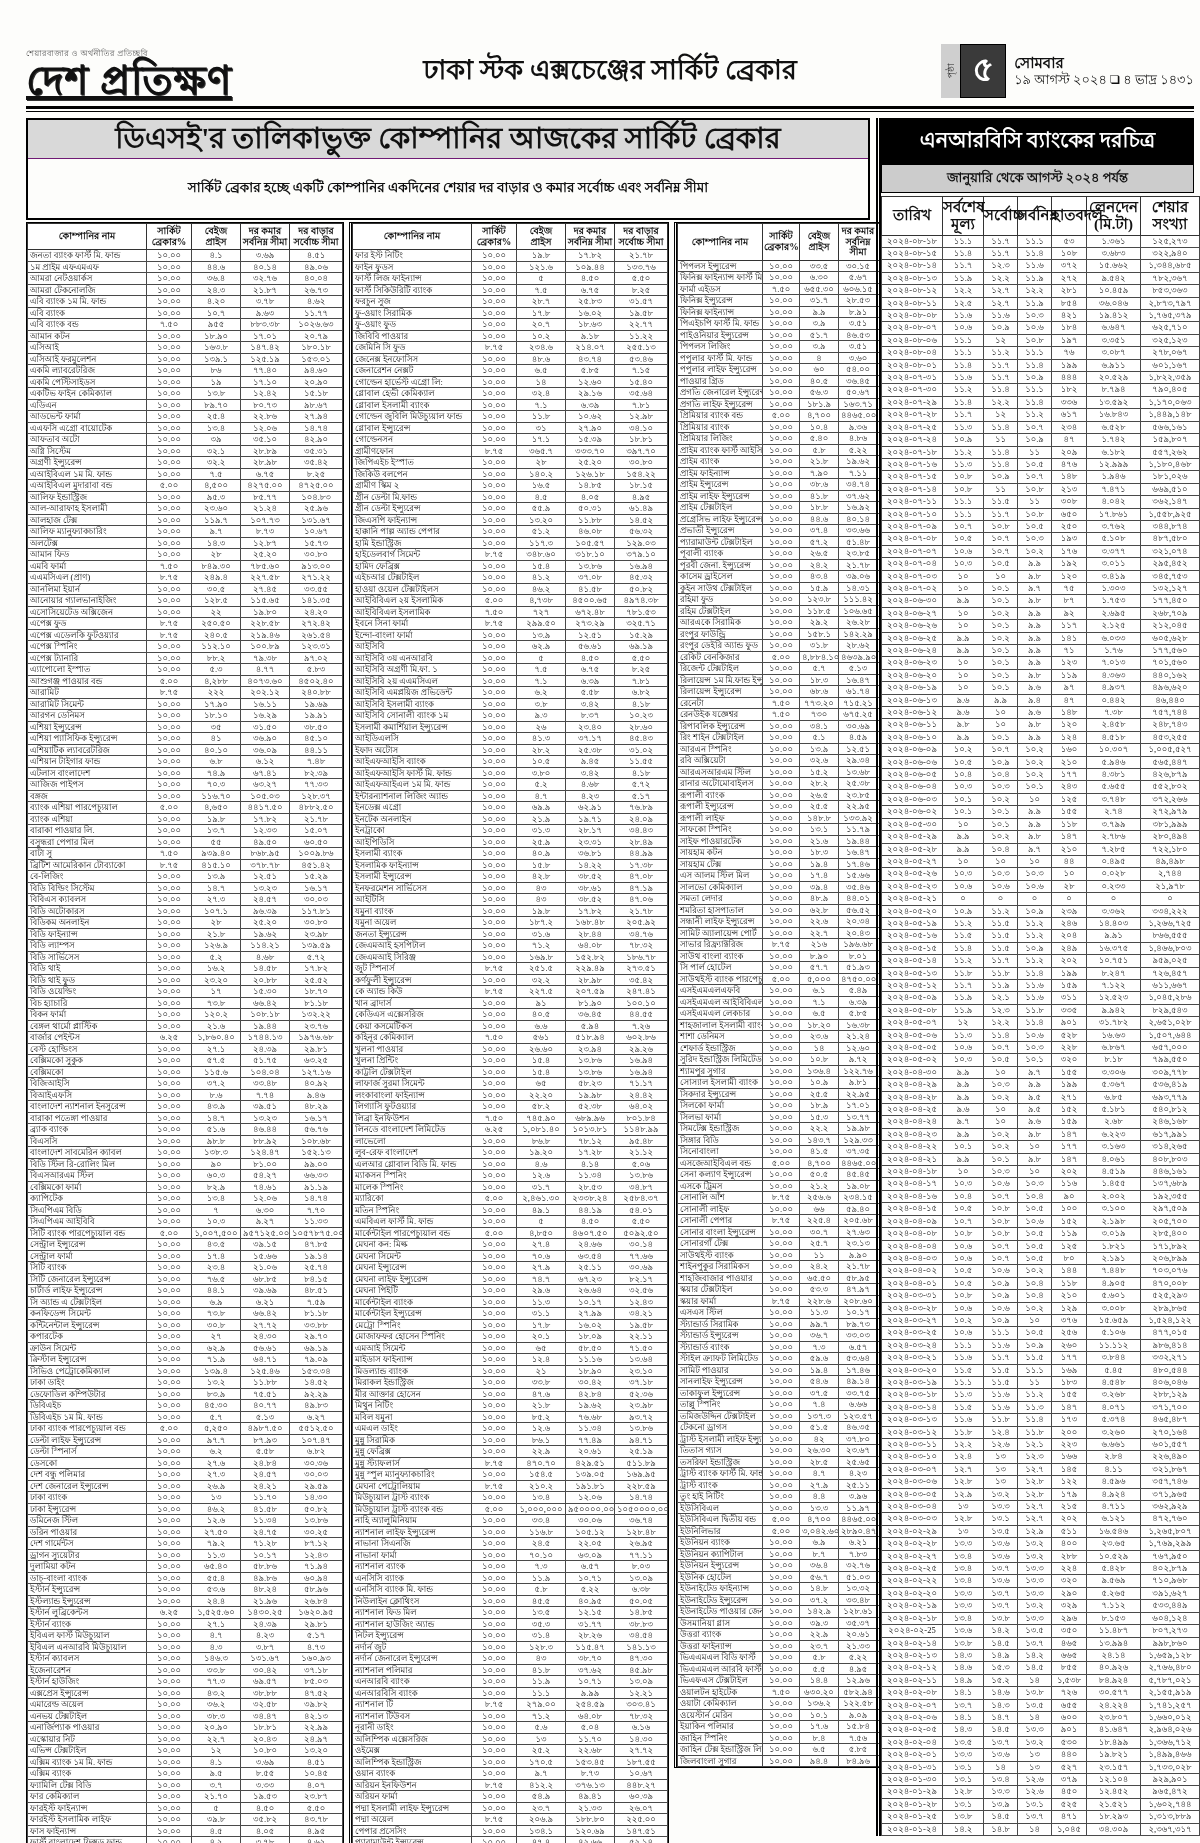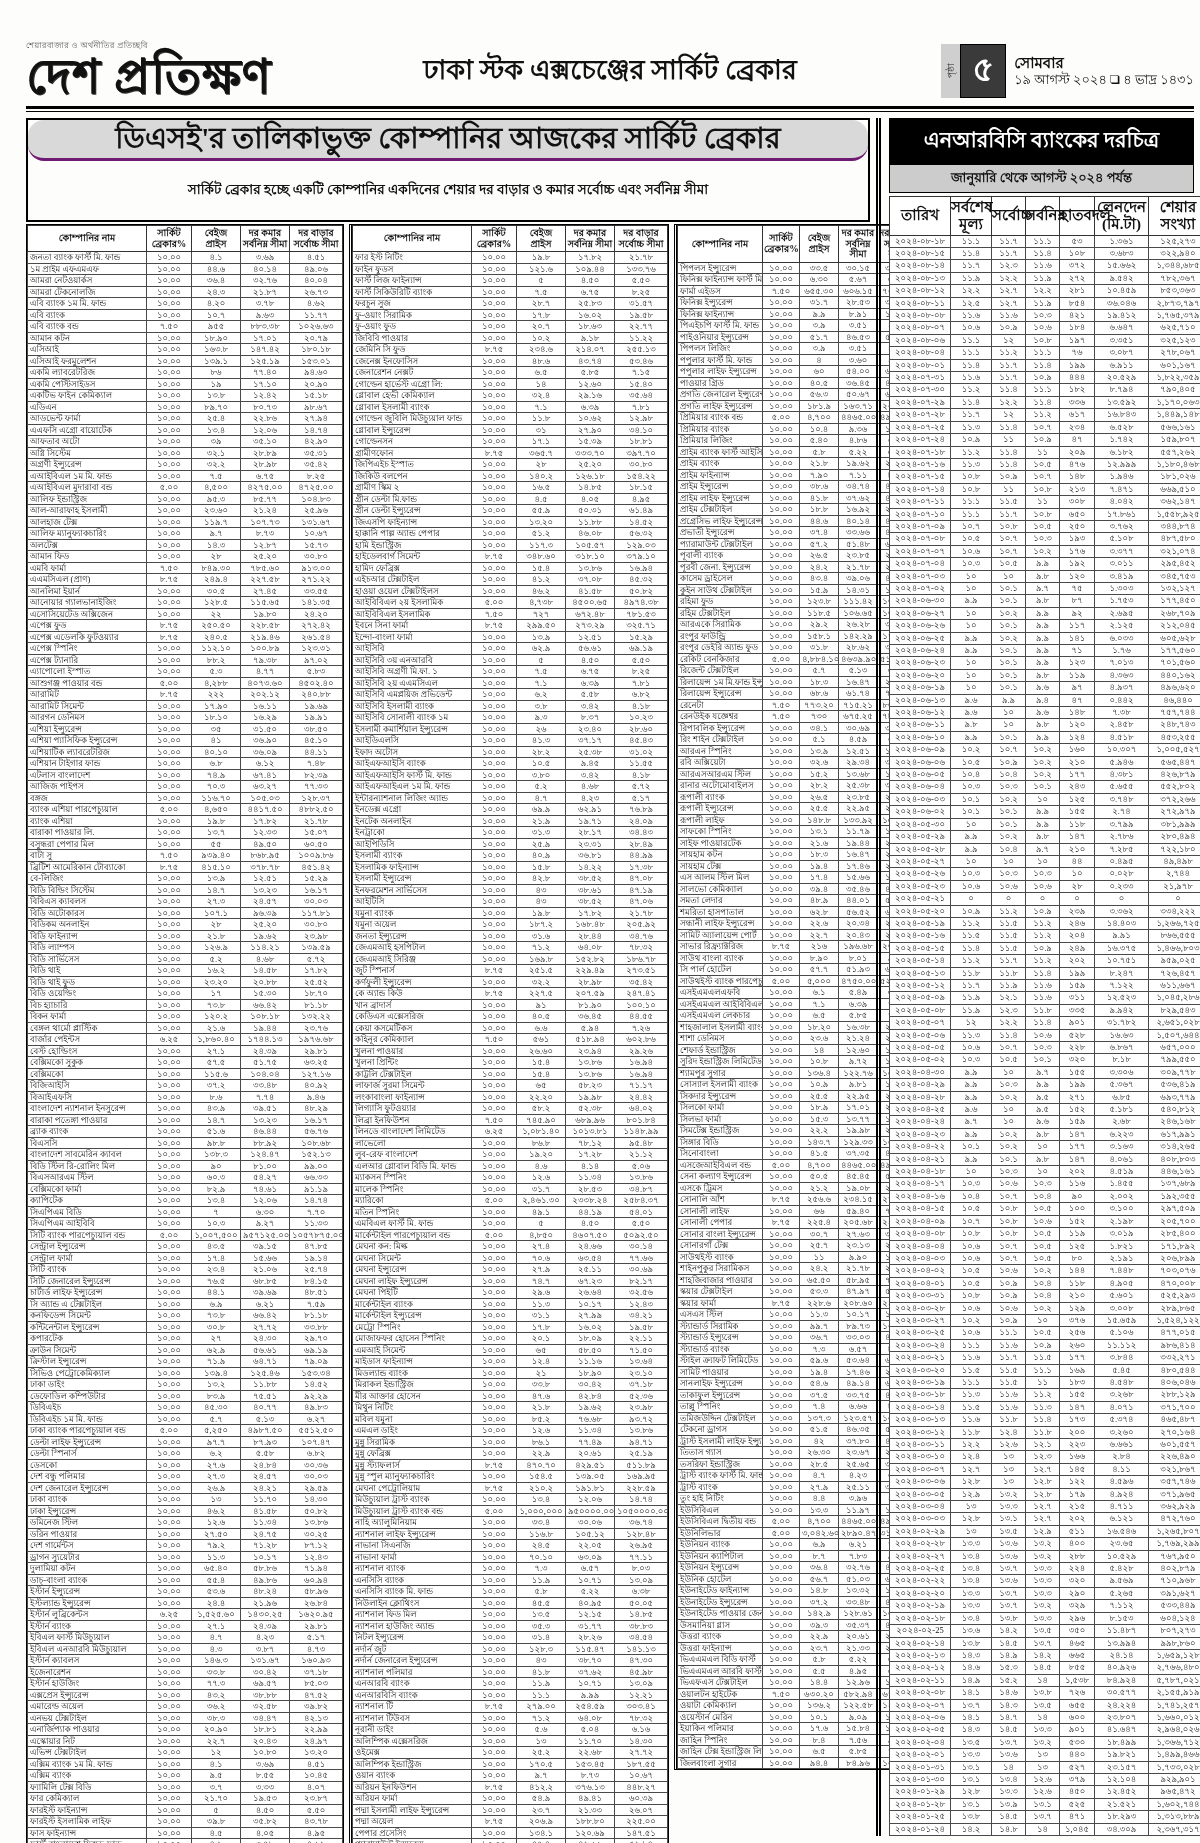--- a/index.html
+++ b/index.html
@@ -5,41 +5,41 @@
   html,body{margin:0;padding:0;background:#e9e7e2;}
   .page{
     position:relative;width:1200px;height:1843px;margin:0 auto;background:#fdfdfb;
     font-family:"Liberation Serif","DejaVu Serif",serif;color:#111;overflow:hidden;
     box-sizing:border-box;padding:22px 6px 0 26px;
   }
   
   .masthead{display:flex;align-items:flex-end;justify-content:space-between;height:80px;gap:12px;}
   .logo-block{width:300px;}
   .logo-tagline{font-size:8px;color:#555;letter-spacing:.5px;}
-  .logo{font-size:48px;font-weight:bold;letter-spacing:1px;line-height:1.05;
-        text-shadow:1px 1px 0 #333;}
+  .logo{font-size:40px;font-weight:bold;letter-spacing:1px;line-height:1.05;
+        text-shadow:1px 1px 0 #333;text-decoration:underline;}
   .mast-title{flex:1;text-align:center;font-size:27px;font-weight:bold;padding-bottom:8px;}
   .page-info{display:flex;align-items:center;gap:8px;width:300px;justify-content:flex-end;padding-bottom:4px;}
   .page-badge{display:flex;align-items:stretch;height:54px;}
   .page-label{writing-mode:vertical-rl;transform:rotate(180deg);background:#cfcfcf;color:#222;
       font-size:9px;display:flex;align-items:center;justify-content:center;padding:1px 2px;}
   .page-num{background:#3a3a3a;color:#fff;font-size:34px;font-weight:bold;width:44px;
       display:flex;align-items:center;justify-content:center;border:1px solid #000;}
   .daydate{line-height:1.25;}
   .day{font-size:15px;font-weight:bold;}
   .date{font-size:13px;}
   .rule{border-top:3px solid #000;border-bottom:1px solid #000;height:2px;margin:4px 0 6px 0;}
   
   .content{display:flex;align-items:flex-start;}
   .main-sec{width:844px;}
-  .sidebar{width:318px;margin-left:6px;border-left:5px double #000;padding-left:8px;box-sizing:border-box;}
+  .sidebar{width:318px;margin-left:6px;border-left:5px double #000;padding-left:0;box-sizing:border-box;}
   
   .headline-box{border:2px solid #000;margin-bottom:2px;}
   .headline{margin:0;background:#d9d9d9;font-size:29px;font-weight:bold;text-align:center;
-      padding:3px 4px;border-bottom:3px solid #701a75;line-height:1.1;border-radius:16px;}
+      padding:3px 4px;border-bottom:1px solid #701a75;line-height:1.1;}
   .sub-headline{margin:0;font-size:13.5px;font-weight:bold;text-align:center;padding:18px 3px;}
   
   .tables{display:flex;align-items:flex-start;}
   table.t{border-collapse:collapse;table-layout:fixed;background:#fff;}
   table.t th{border:1px solid #333;font-size:9.5px;font-weight:bold;line-height:1.12;
       padding:2px 1px;vertical-align:middle;background:#fff;}
   table.t td{border:1px solid #4a4a4a;font-size:8.5px;height:10.5px;line-height:10.5px;
       padding:0 2px;white-space:nowrap;overflow:hidden;text-align:center;}
   table.t td:first-child{text-align:left;}
   .tw{border:1px solid #000;}

